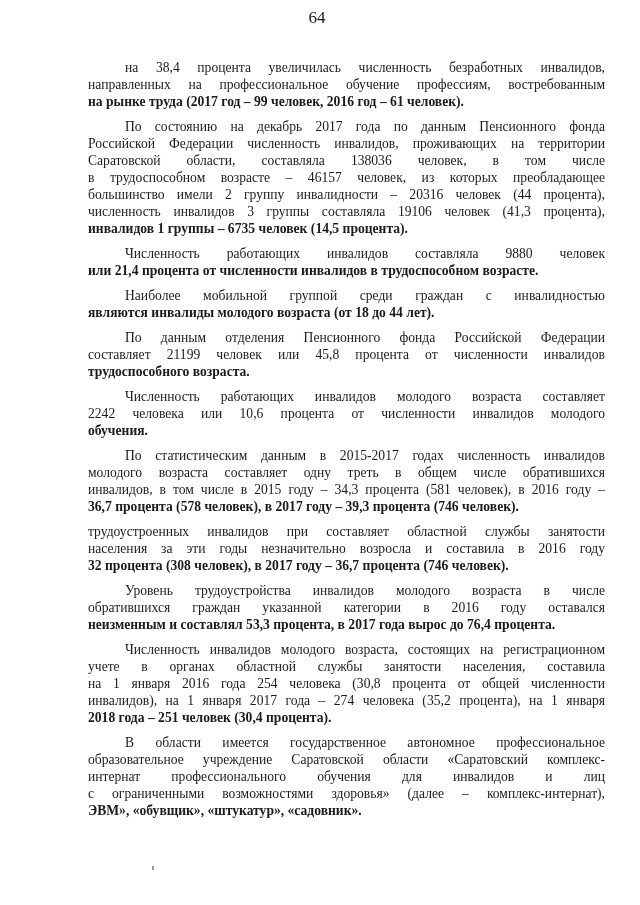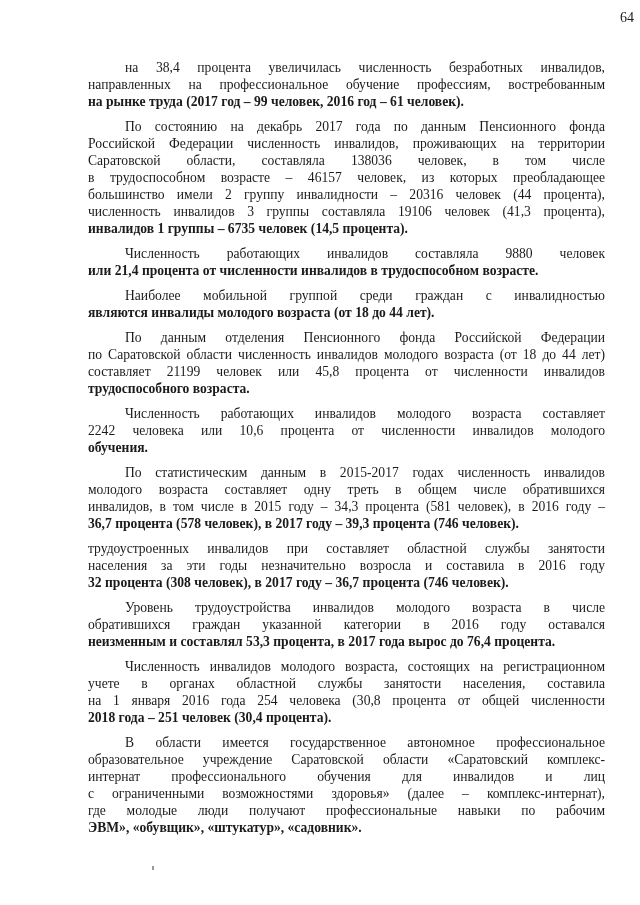--- a/index.html
+++ b/index.html
@@ -14,22 +14,22 @@
     background: #ffffff;
     overflow: hidden;
     font-family: "Liberation Serif", "DejaVu Serif", serif;
     color: #1b1b1b;
   }
   .page-number {
     position: absolute;
     top: 9px;
     left: 0;
     right: 6px;
-    text-align: right;
-    font-size: 14px;
+    text-align: center;
+    font-size: 17px;
     line-height: 17px;
   }
   .document-body {
     position: absolute;
     top: 51px;
     left: 80px;
     width: 533px;
   }
   .paragraph {
     margin: 8px;
@@ -84,21 +84,20 @@
       <div class="paragraph">
         <div class="line first">Численность работающих инвалидов составляла 9880 человек</div>
         <div class="line last">или 21,4 процента от численности инвалидов в трудоспособном возрасте.</div>
       </div>
       <div class="paragraph">
         <div class="line first">Наиболее мобильной группой среди граждан с инвалидностью</div>
         <div class="line last">являются инвалиды молодого возраста (от 18 до 44 лет).</div>
       </div>
       <div class="paragraph">
         <div class="line first">По данным отделения Пенсионного фонда Российской Федерации</div>
-        <div class="line">по Саратовской области численность инвалидов молодого возраста (от 18 до 44 лет)</div>
         <div class="line">составляет 21199 человек или 45,8 процента от численности инвалидов</div>
         <div class="line last">трудоспособного возраста.</div>
       </div>
       <div class="paragraph">
         <div class="line first">Численность работающих инвалидов молодого возраста составляет</div>
         <div class="line">2242 человека или 10,6 процента от численности инвалидов молодого</div>
         <div class="line last">обучения.</div>
       </div>
       <div class="paragraph">
         <div class="line first">По статистическим данным в 2015-2017 годах численность инвалидов</div>
@@ -113,26 +112,26 @@
       </div>
       <div class="paragraph">
         <div class="line first">Уровень трудоустройства инвалидов молодого возраста в числе</div>
         <div class="line">обратившихся граждан указанной категории в 2016 году оставался</div>
         <div class="line last">неизменным и составлял 53,3 процента, в 2017 года вырос до 76,4 процента.</div>
       </div>
       <div class="paragraph">
         <div class="line first">Численность инвалидов молодого возраста, состоящих на регистрационном</div>
         <div class="line">учете в органах областной службы занятости населения, составила</div>
         <div class="line">на 1 января 2016 года 254 человека (30,8 процента от общей численности</div>
+        <div class="line">инвалидов), на 1 января 2017 года – 274 человека (35,2 процента), на 1 января</div>
         <div class="line last">2018 года – 251 человек (30,4 процента).</div>
       </div>
       <div class="paragraph">
         <div class="line first">В области имеется государственное автономное профессиональное</div>
         <div class="line">образовательное учреждение Саратовской области «Саратовский комплекс-</div>
         <div class="line">интернат профессионального обучения для инвалидов и лиц</div>
         <div class="line">с ограниченными возможностями здоровья» (далее – комплекс-интернат),</div>
-        <div class="line">где молодые люди получают профессиональные навыки по рабочим</div>
         <div class="line last">ЭВМ», «обувщик», «штукатур», «садовник».</div>
       </div>
     </div>
 
   <div class="speck"></div>
 </div>
 
 </body></html>

